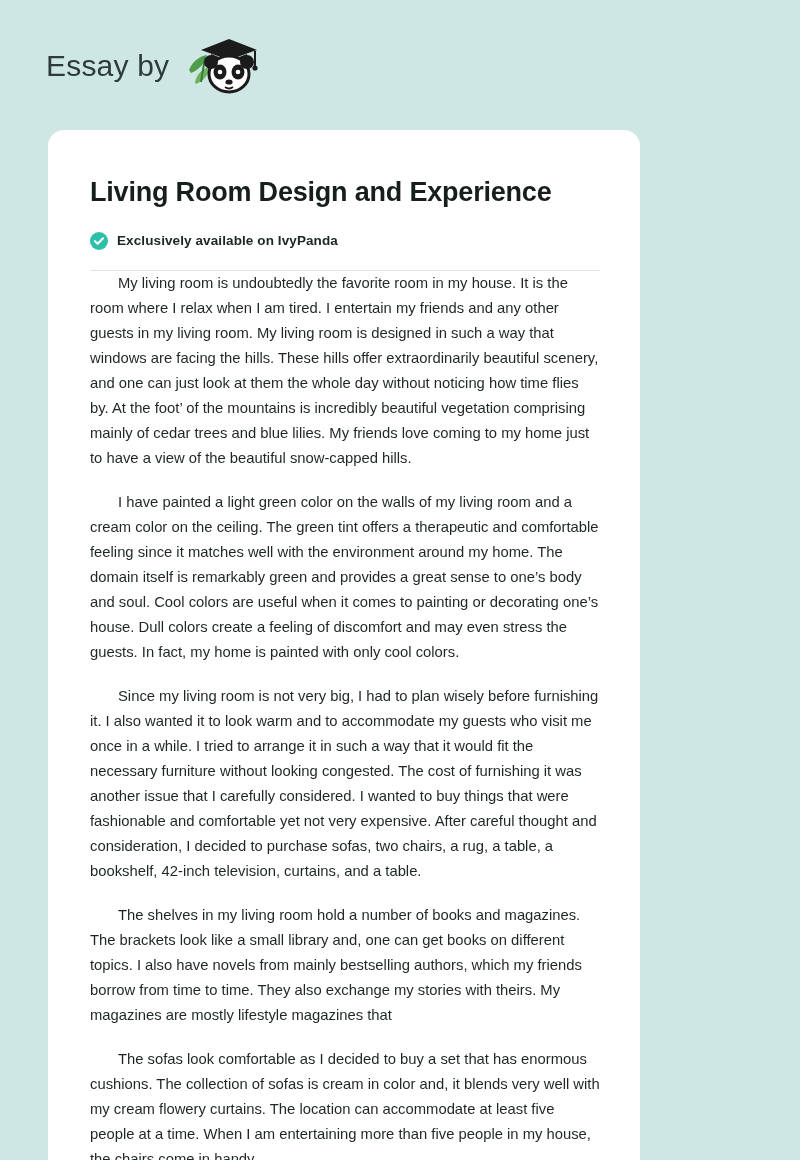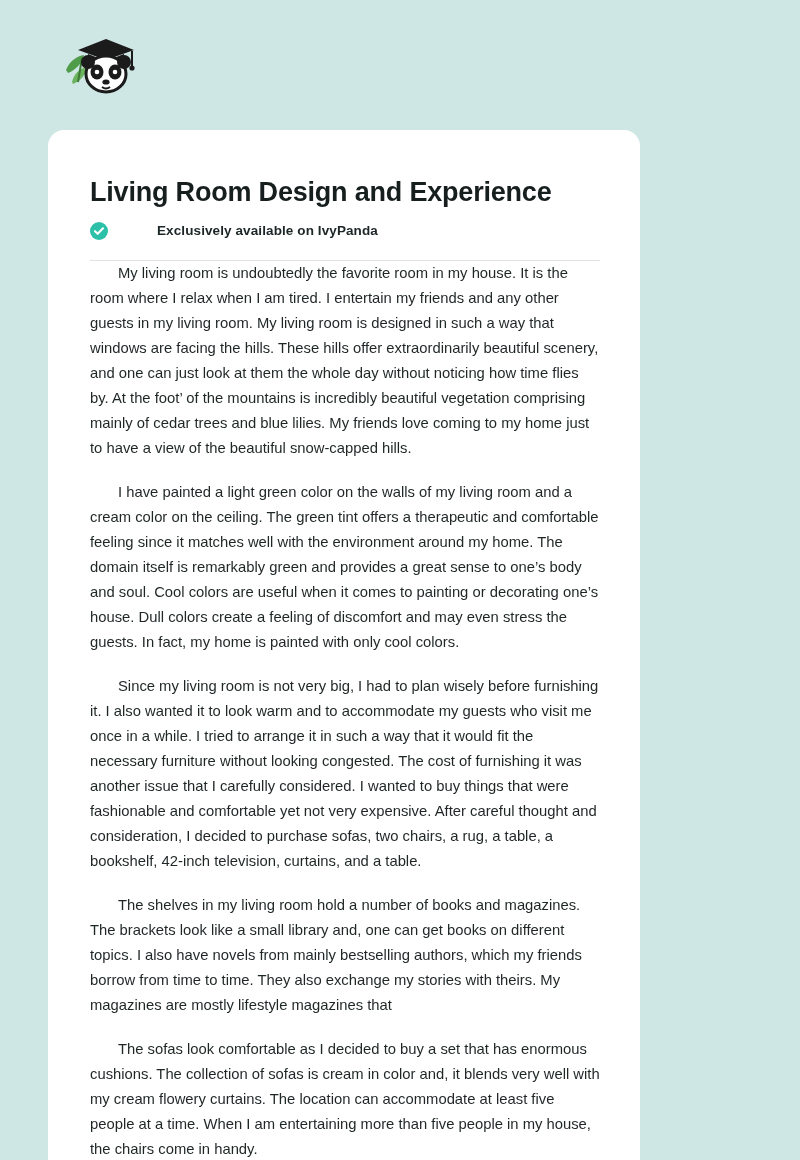--- a/index.html
+++ b/index.html
@@ -78,22 +78,21 @@
     font-size: 27px;
     line-height: 1.25;
     font-weight: 700;
     color: #171e1e;
     margin: 12px 0 0 0;
     letter-spacing: -0.2px;
   }
   .exclusive {
     display: flex;
     align-items: center;
-    margin-top: 12px;
-    gap: 40px;
+    margin-top: 22px;
   }
   .check-badge {
     width: 18px;
     height: 18px;
     border-radius: 50%;
     background: #2dc0a8;
     display: inline-flex;
     align-items: center;
     justify-content: center;
     flex: 0 0 auto;
@@ -122,20 +121,21 @@
     text-indent: 28px;
     text-align: left;
   }
 </style>
 </head>
 <body>
 
 <div class="page">
 
   <div class="header">
+    <span class="header-text">Essay by</span>
     <div class="brand">
       <span class="panda-logo">
         <svg viewBox="0 0 78 60" width="78" height="60" aria-hidden="true">
 
           <path d="M4 34 C8 24 16 20 22 19 C20 27 14 34 6 37 Z" fill="#4f9c4a"></path>
           <path d="M10 46 C12 37 19 32 25 31 C24 39 18 45 11 48 Z" fill="#6cb35f"></path>
           <path d="M20 22 L16 46" stroke="#3d7a38" stroke-width="2" fill="none"></path>
 
           <path d="M16 14 L44 3 L72 14 L44 24 Z" fill="#1b1b1b"></path>
           <path d="M26 18 L26 29 C26 34 62 34 62 29 L62 18 L44 25 Z" fill="#1b1b1b"></path>

